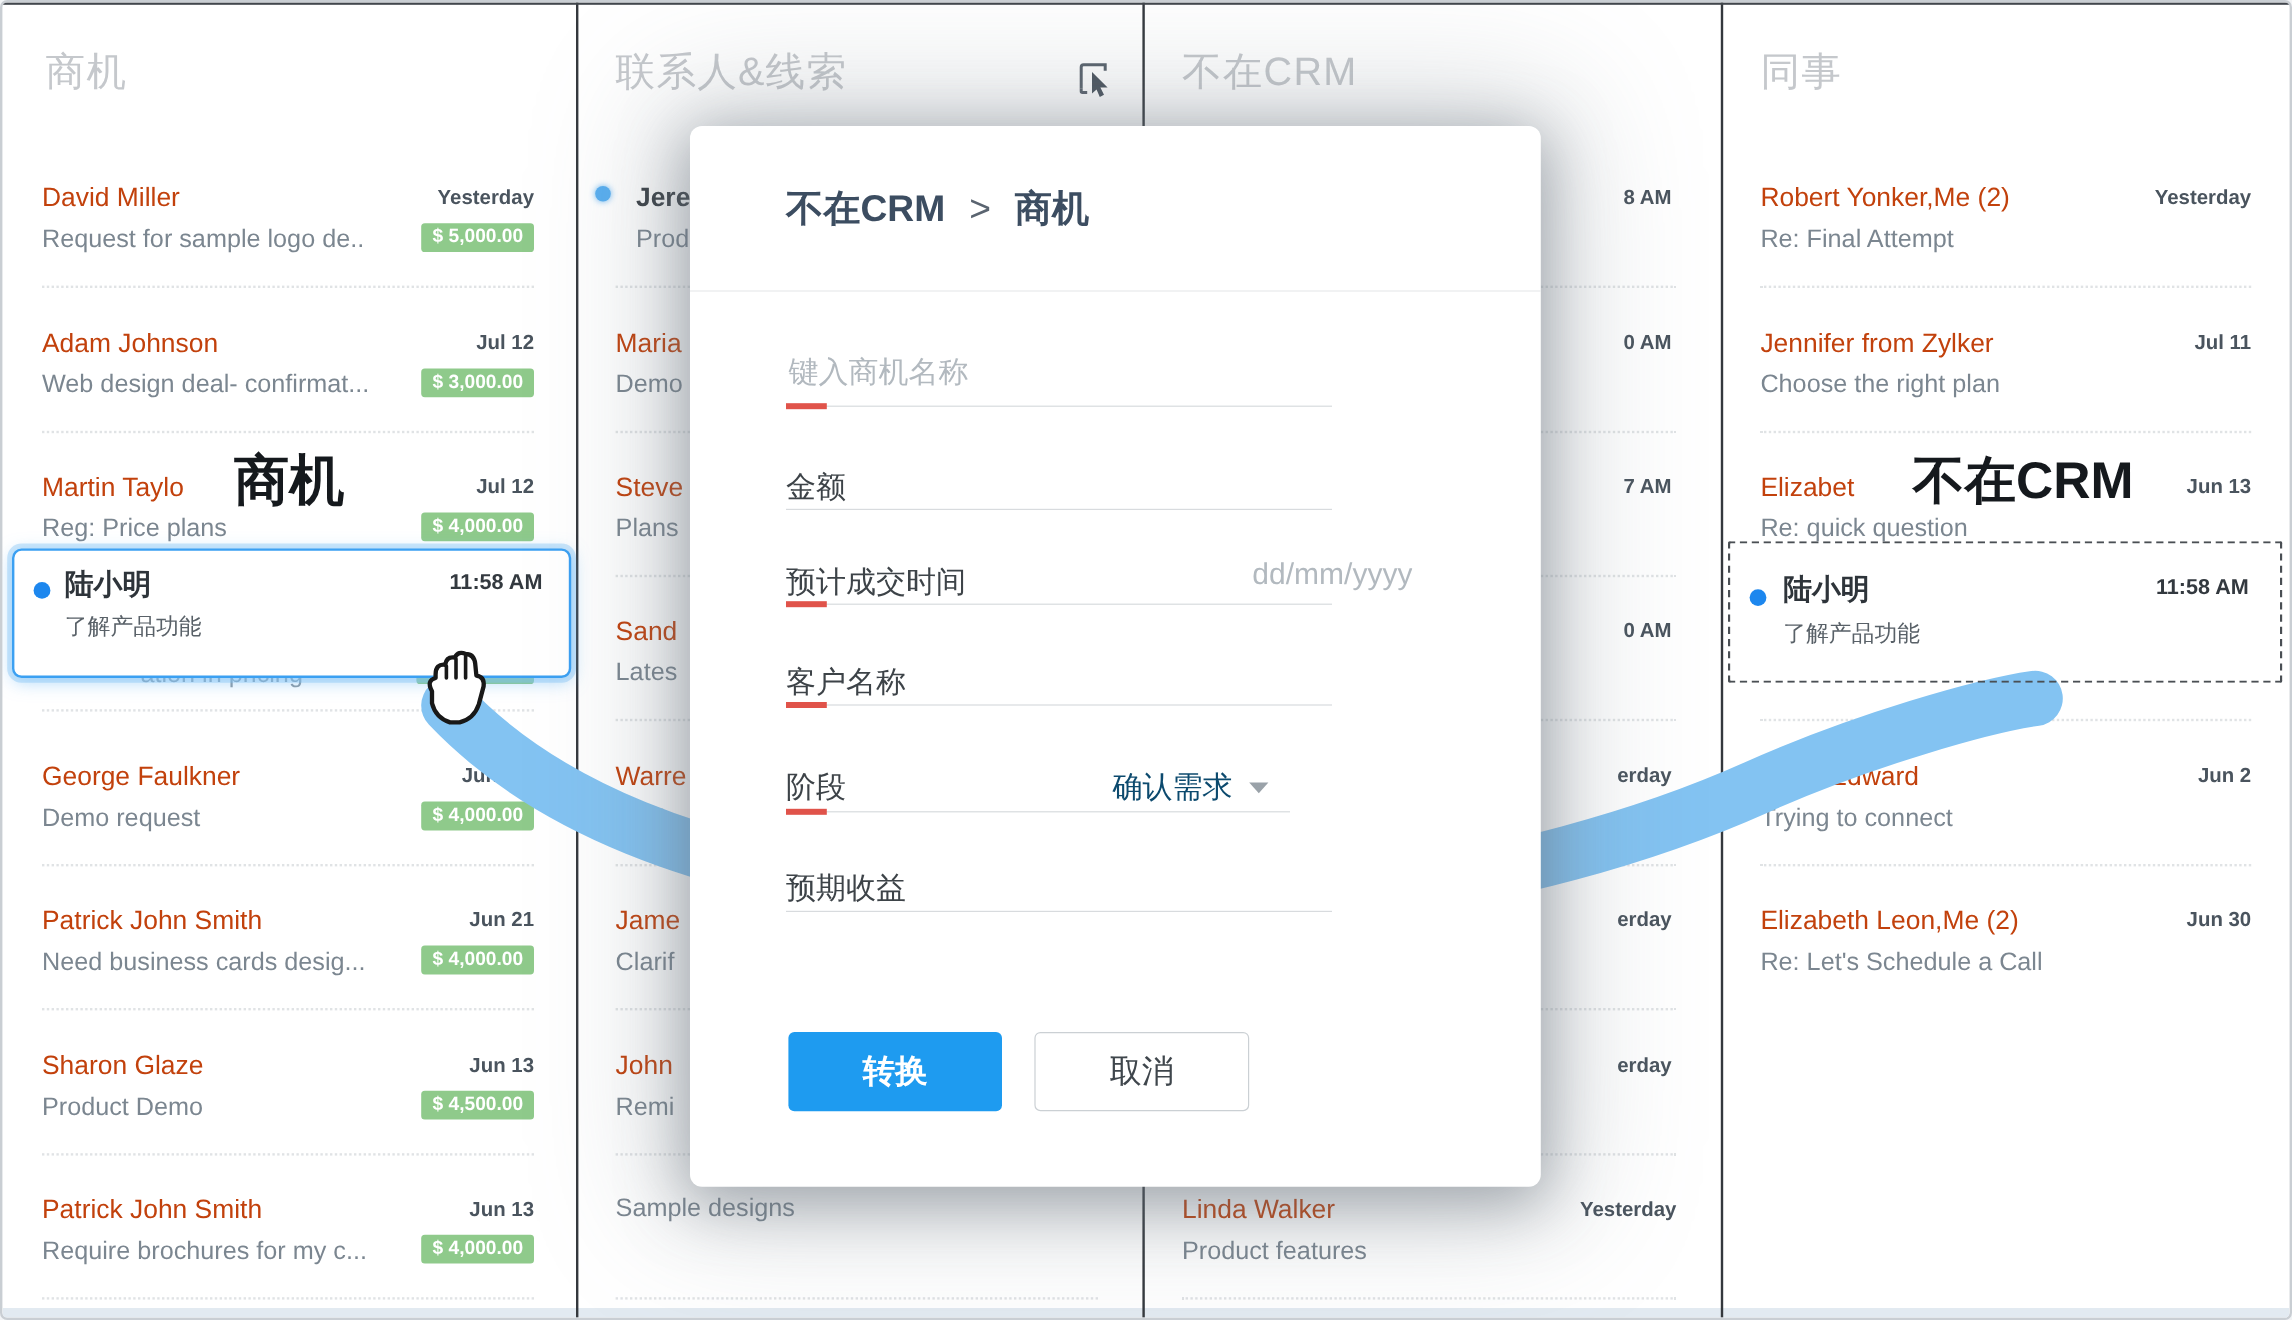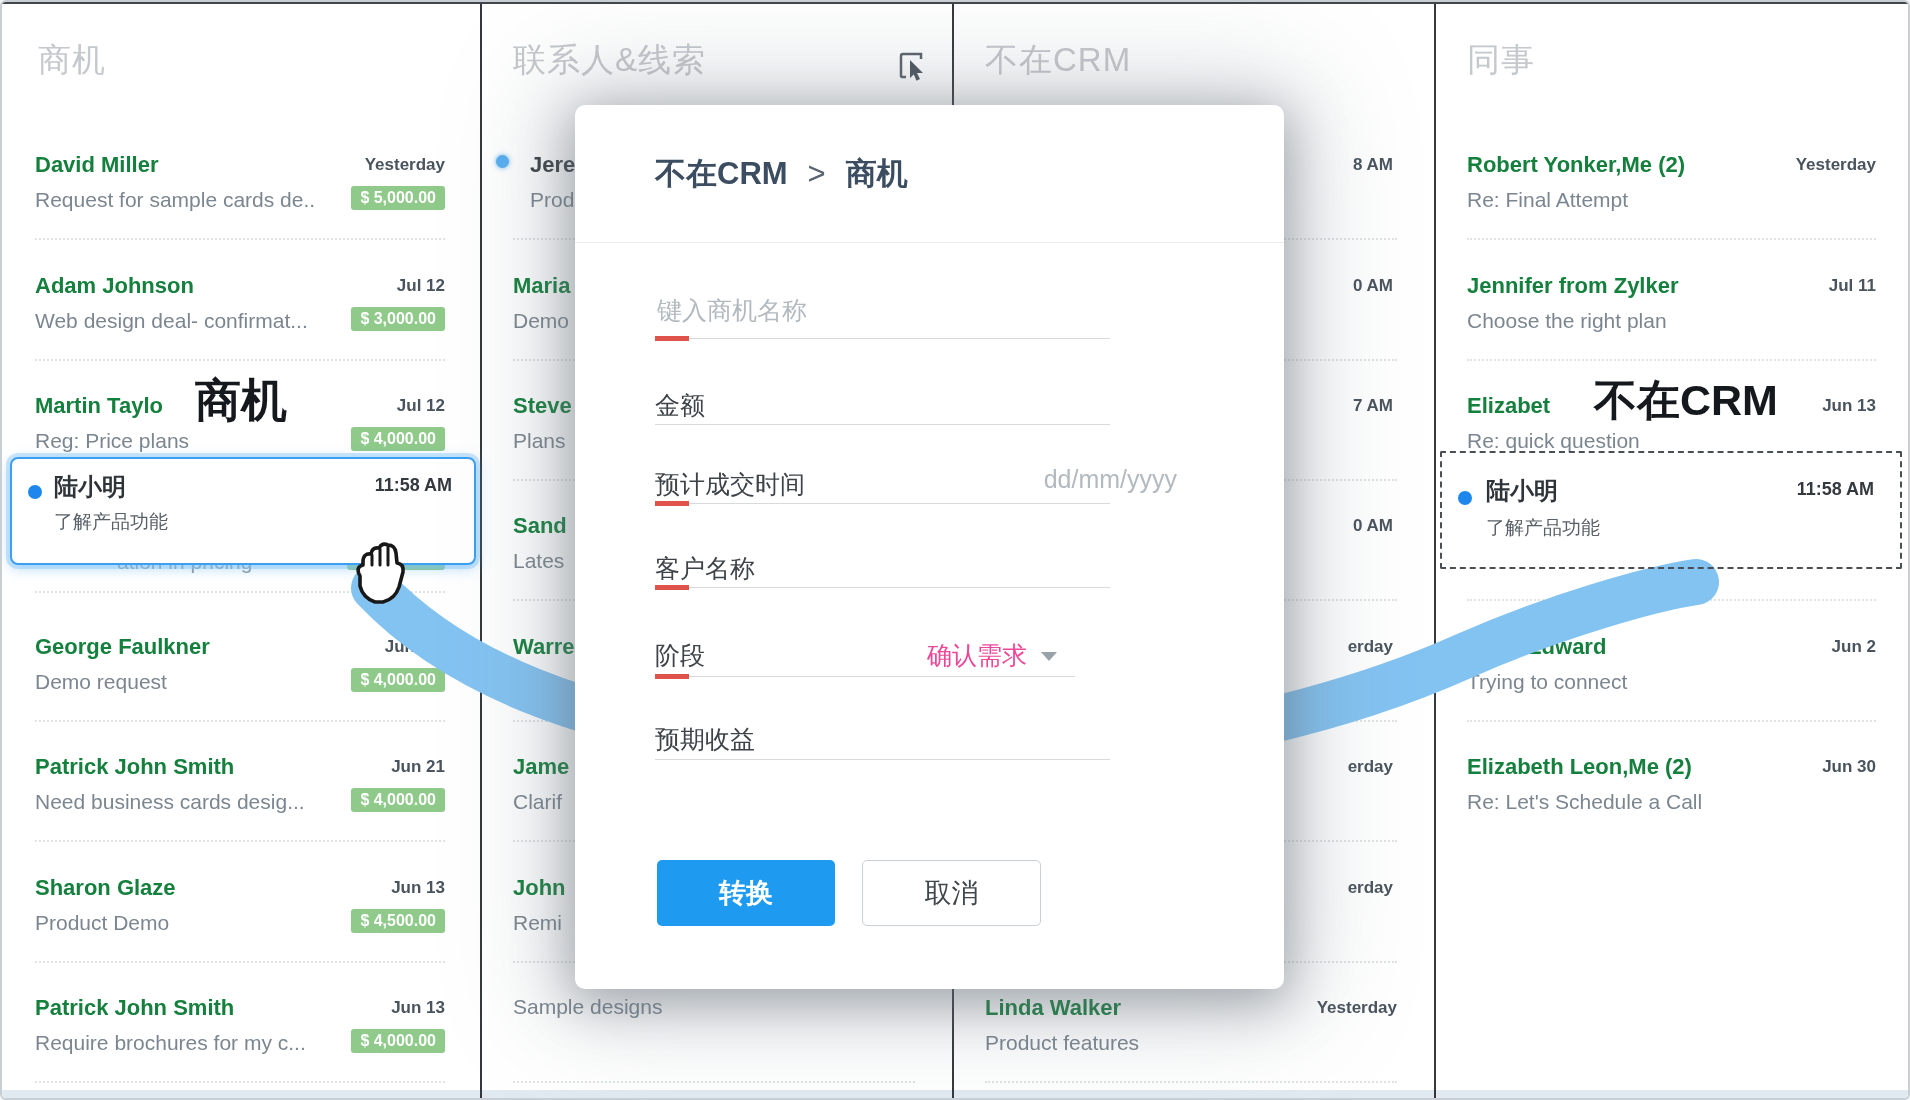--- a/index.html
+++ b/index.html
@@ -6,21 +6,21 @@
   .page{position:relative;width:1910px;height:1100px;background:#ffffff;
         border:2px solid #c9ced3;border-radius:6px;overflow:hidden;
         font-family:"Liberation Sans","DejaVu Sans",sans-serif;box-sizing:border-box;}
   .topline{position:absolute;top:0;left:0;width:100%;height:2px;background:#41464c;z-index:50;}
   .bottomband{position:absolute;bottom:0;left:0;width:100%;height:8px;background:#e2eaf1;z-index:0;}
   .vdivider{position:absolute;top:0;width:2px;height:100%;background:#34383d;z-index:2;}
   .col-title{position:absolute;top:36px;font-size:33px;color:#c5c8cc;letter-spacing:1px;z-index:1;}
   
   .card{position:absolute;z-index:1;}
   .crow{display:flex;justify-content:space-between;align-items:flex-start;height:36px;}
-  .nm{font-size:22px;color:#15803d;white-space:nowrap;font-weight:bold;}
+  .nm{font-size:22px;color:#c2410c;white-space:nowrap;}
   .nm.bold{font-weight:bold;color:#3a4046;}
   .sub{font-size:21px;color:#7b8690;white-space:nowrap;}
   .tm{font-size:17px;font-weight:600;color:#4a545e;white-space:nowrap;padding-top:3px;}
   .badge{background:#8fca8b;color:#fff;font-size:16px;font-weight:bold;
          padding:3px 9px;border-radius:3px;white-space:nowrap;margin-top:-2px;margin-left:12px;}
   .sep{position:absolute;border-top:2px dotted #d6dadd;opacity:.75;z-index:0;}
   .dot{position:absolute;width:14px;height:14px;border-radius:50%;background:#1d87ee;z-index:7;}
   .dot.soft{background:#58aef0;box-shadow:0 0 5px rgba(88,174,240,.9);width:13px;height:13px;}
   
   .hl-card{position:absolute;left:8px;top:455px;width:462px;height:104px;background:#fff;
@@ -40,21 +40,21 @@
          border-radius:10px;z-index:30;
          box-shadow:0 10px 50px 5px rgba(95,105,115,.5),0 0 110px 25px rgba(120,130,140,.28);}
   .m-breadcrumb{position:absolute;left:80px;top:48px;font-size:31px;color:#3c4d61;font-weight:600;}
   .m-breadcrumb .bc-sep{color:#5a6470;margin:0 20px;font-weight:400;}
   .m-divider{position:absolute;left:0;top:137px;width:100%;height:1px;background:#e8eaec;}
   .flabel{position:absolute;left:80px;font-size:25px;color:#3d4348;}
   .finput{position:absolute;left:80px;border:none;outline:none;background:transparent;
           font-size:25px;color:#737373;width:440px;font-family:inherit;}
   .finput::placeholder{color:#b2b9bf;opacity:1;}
   .fextra{position:absolute;font-size:25px;color:#000000;text-align:right;}
-  .fvalue{position:absolute;font-size:25px;color:#ec4899;}
+  .fvalue{position:absolute;font-size:25px;color:#0c4a6e;}
   .caret{position:absolute;width:0;height:0;border-left:8px solid transparent;
          border-right:8px solid transparent;border-top:9px solid #9aa2a9;}
   .ul{position:absolute;left:80px;height:1px;background:#d8dbde;}
   .ul.req::before{content:"";position:absolute;left:0;top:-2px;width:34px;height:5px;background:#e0534a;}
   .btn{position:absolute;top:755px;height:66px;display:flex;align-items:center;justify-content:center;
        font-size:27px;border-radius:5px;cursor:pointer;box-sizing:border-box;}
   .btn-primary{left:82px;width:178px;background:#1e9bf0;color:#fff;font-weight:bold;border:none;}
   .btn-secondary{left:287px;width:179px;background:#fff;color:#3f464c;border:1.5px solid #cbd0d4;}
   
   .anno{position:absolute;font-weight:bold;color:#15191d;z-index:45;
@@ -85,21 +85,21 @@
     <path d="M8 28 L8 30 Q8 31 9 31 L13 31" fill="none" stroke="#5a636d" stroke-width="2.5"></path>
     <path d="M17 14 L30 27 L24 27 L27 33 L23.5 34.8 L20.8 28.6 L17 32 Z" fill="#4c555f"></path>
   </svg>
 
   <div class="card" style="left:33px;top:150px;width:410px">
     <div class="crow">
         <span class="nm">David Miller</span>
         <span class="tm">Yesterday</span>
       </div>
     <div class="crow">
-        <span class="sub">Request for sample cards de..</span>
+        <span class="sub">Request for sample logo de..</span>
         <span class="badge">$ 5,000.00</span>
       </div>
   </div>
   <div class="card" style="left:33px;top:271px;width:410px">
     <div class="crow">
         <span class="nm">Adam Johnson</span>
         <span class="tm">Jul 12</span>
       </div>
     <div class="crow">
         <span class="sub">Web design deal- confirmat...</span>

